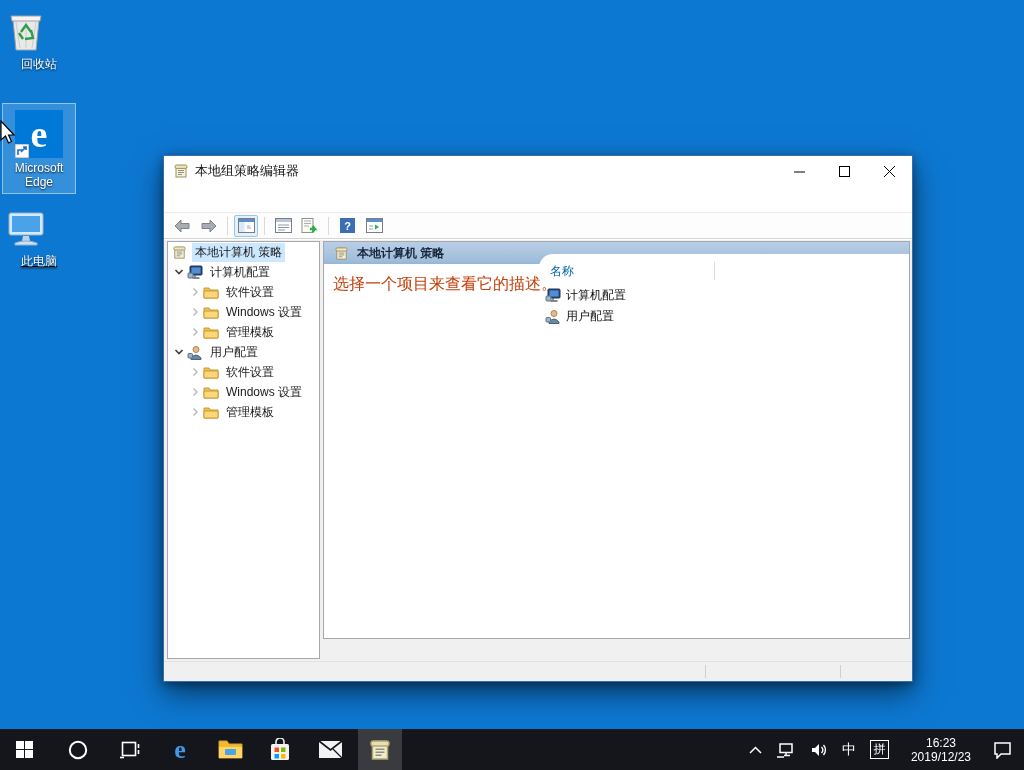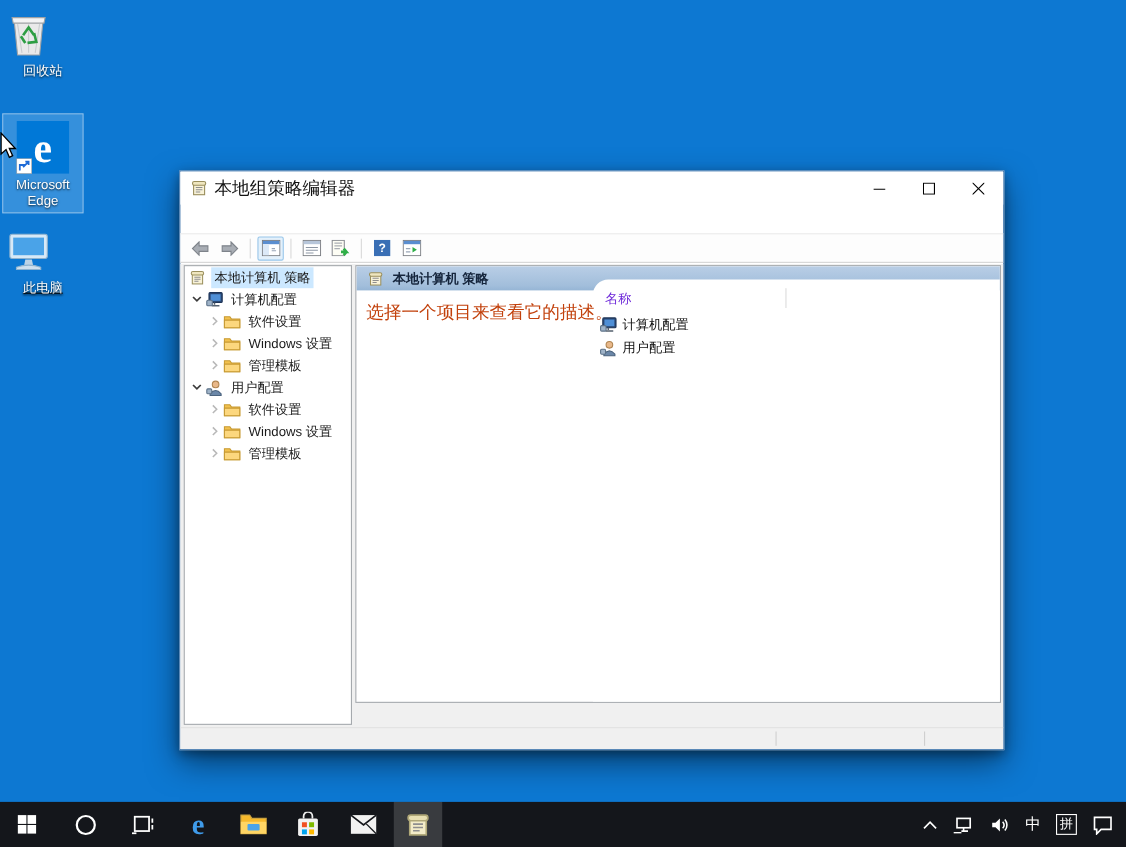--- a/index.html
+++ b/index.html
@@ -15,21 +15,21 @@
                     text-shadow:0 1px 2px rgba(0,0,0,.85); }
   .desk-icon.selected { background:rgba(130,190,240,.35); outline:1px solid rgba(255,255,255,.55); }
 
   
   .win { position:absolute; left:163px; top:155px; width:750px; height:527px;
          background:#fff; border:1px solid #356ea8;
          box-shadow:0 12px 28px rgba(0,0,0,.5), 0 3px 9px rgba(0,0,0,.35); }
   .titlebar { position:absolute; left:0; top:0; right:0; height:30px; background:#fff;
               display:flex; align-items:center; }
   .titlebar .t-icon { margin:0 6px 0 9px; }
-  .titlebar .t-text { font-size:16px; color:#111; }
+  .titlebar .t-text { font-size:13px; color:#111; }
   .win-controls { position:absolute; right:0; top:0; height:30px; display:flex; }
   .win-btn { width:45px; height:30px; display:flex; align-items:center; justify-content:center; }
   .menubar { position:absolute; left:0; top:30px; right:0; height:26px; background:#fff;
              display:flex; align-items:center; padding-left:6px; }
   .menu-item { font-size:12px; color:#222; padding:4px 10px; }
   .toolbar { position:absolute; left:0; top:56px; right:0; height:27px; background:#fdfdfd;
              border-top:1px solid #ececec; border-bottom:1px solid #d4d4d4;
              display:flex; align-items:center; padding-left:6px; gap:3px; }
   .tb-btn { width:24px; height:22px; display:flex; align-items:center; justify-content:center;
             border:1px solid transparent; border-radius:2px; }
@@ -54,21 +54,21 @@
   .mmc-header { position:absolute; left:0; top:0; right:0; height:22px;
                 background:linear-gradient(180deg,#b9cee6 0%,#a2bedb 80%,#96b5d5 100%);
                 display:flex; align-items:center; z-index:1; }
   .mmc-header .hd-icon { margin:0 8px 0 10px; }
   .mmc-header .hd-text { font-size:12px; font-weight:bold; color:#15253c; }
   .mmc-desc { position:absolute; left:9px; top:32px; font-size:16px; color:#c2410c; z-index:3; }
   .list-panel { position:absolute; left:215px; top:12px; right:0; bottom:0; background:#fff;
                 border-top-left-radius:14px; z-index:2; }
   .col-hdr { position:absolute; left:0; top:8px; width:176px; height:18px;
              border-right:1px solid #dcdcdc; display:flex; align-items:center; }
-  .col-hdr span { font-size:12px; color:#6d28d9; padding-left:11px; }
+  .col-hdr span { font-size:12px; color:#0369a1; padding-left:11px; }
   .list-row { position:absolute; left:6px; height:18px; display:flex; align-items:center; gap:5px; }
   .list-row span { font-size:12px; color:#111; }
 
   
   .tabs-row { position:absolute; left:166px; right:2px; bottom:2px; height:20px; display:flex;
               padding-left:4px; gap:2px; background:#f0f0f0; }
   .tab { position:relative; height:19px; min-width:42px; }
   .tab .tab-bg { position:absolute; inset:0; background:#9b9b9b;
                  clip-path:polygon(0 0,100% 0,calc(100% - 8px) 100%,8px 100%); }
   .tab .tab-fg { position:absolute; inset:1px 1px 0 1px; background:#f0f0f0;
@@ -506,19 +506,25 @@
         <path d="M2 6 h3 l4 -4 v12 l-4 -4 h-3 Z" fill="#fff"></path>
         <path d="M11.5 5 a4.5 4.5 0 0 1 0 6 M13.5 3 a7.5 7.5 0 0 1 0 10" fill="none" stroke="#fff" stroke-width="1.4"></path>
       </svg>
     </div>
     <div class="tray-item">
       <span class="zh">中</span>
     </div>
     <div class="tray-item">
       <span class="ime-box">拼</span>
     </div>
+    <div class="tray-item">
+      <div class="clock">
+        <div>16:23</div>
+        <div>2019/12/23</div>
+      </div>
+    </div>
     <div class="tray-item" style="padding-right:12px;">
       <svg width="19" height="18" viewBox="0 0 19 18">
         <path d="M2 2 h15 v11 h-9 l-4 4 v-4 h-2 Z" fill="none" stroke="#fff" stroke-width="1.5"></path>
       </svg>
     </div>
   </div>
 </div>
 
 </body></html>

